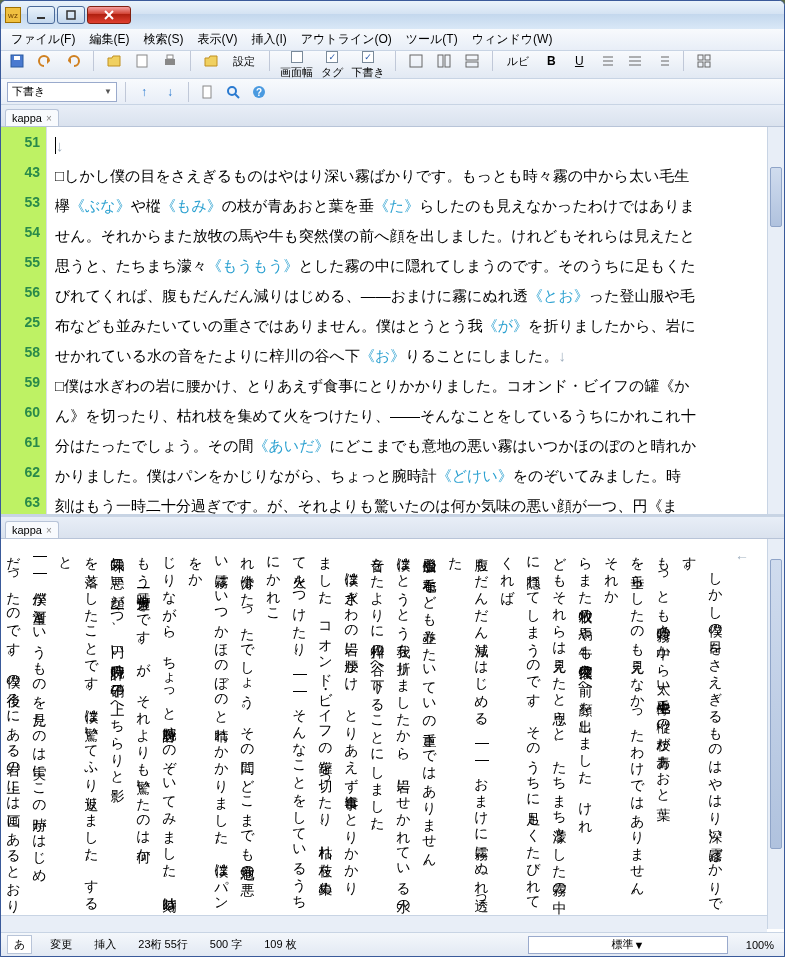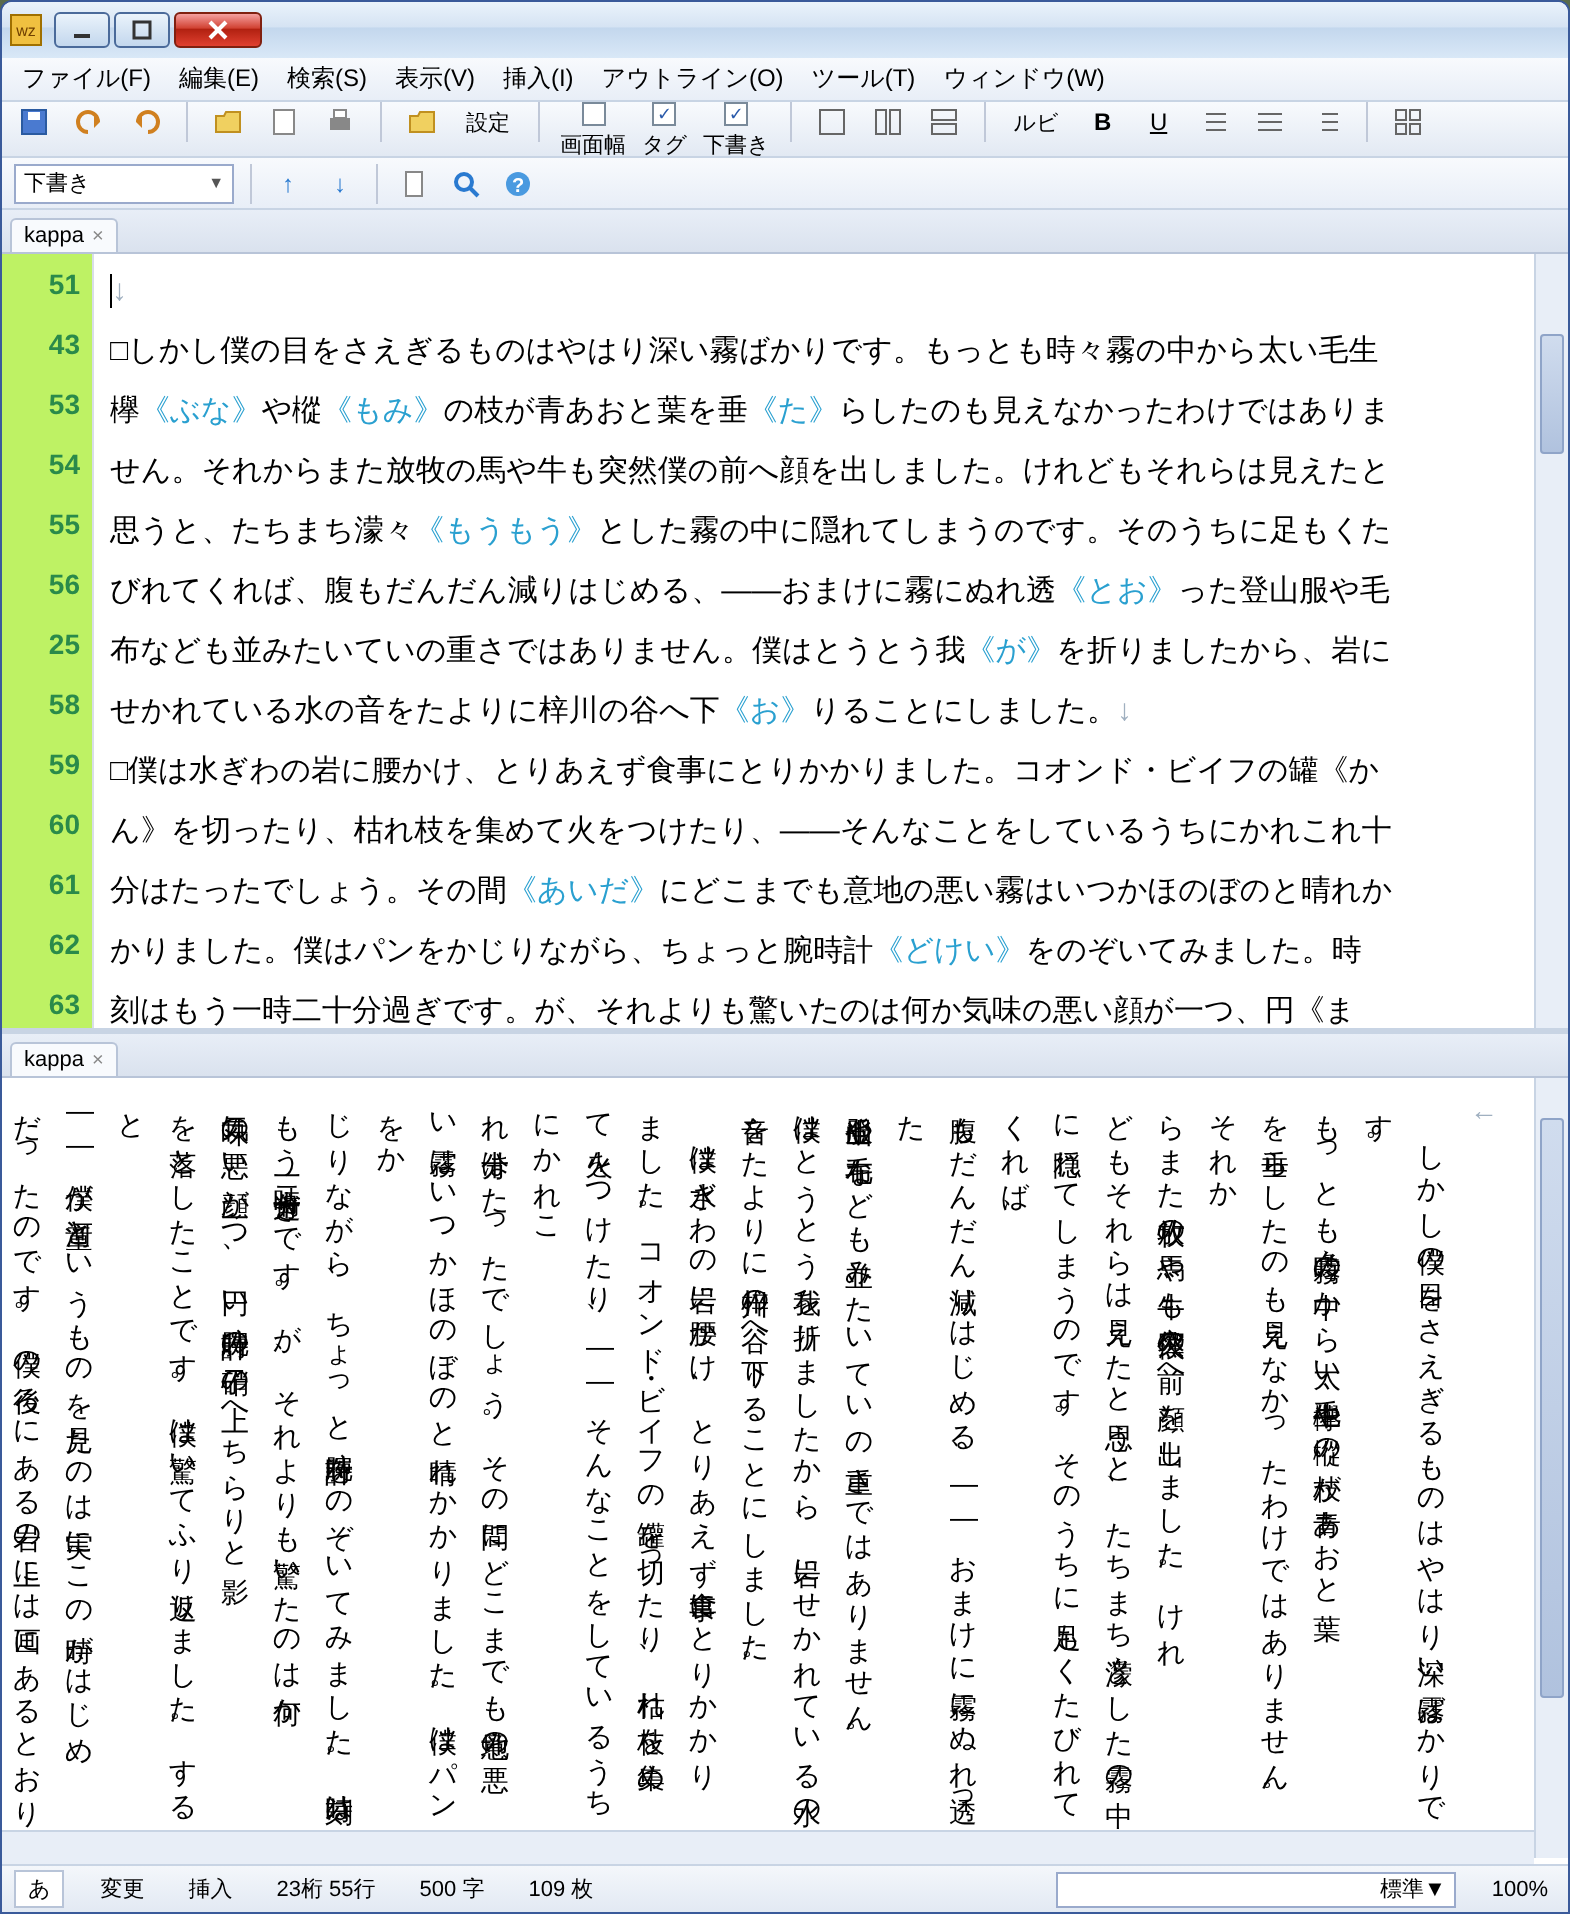--- a/index.html
+++ b/index.html
@@ -35,21 +35,21 @@
 .vscroll { width: 17px; background: #e8eef7; border-left: 1px solid #c8d4e4; position: relative; }
 .vscroll .thumb { position: absolute; left: 2px; right: 2px; background: linear-gradient(#d0dcee,#b0c2de); border: 1px solid #8fa4c8; border-radius: 2px; }
 .tab-strip2 { height: 22px; background: linear-gradient(#e8eef7,#dae2ee); display: flex; align-items: flex-end; padding: 0 4px; border-bottom: 1px solid #b8c4d8; }
 .editor-bottom { height: 390px; background: #fff; display: flex; overflow: hidden; }
 .vtext-area { flex: 1; display: flex; flex-direction: row-reverse; padding: 8px 12px; gap: 0; overflow: hidden; }
 .vcol { writing-mode: vertical-rl; text-orientation: upright; font-size: 14px; line-height: 26px; letter-spacing: 1px; color: #000; height: 370px; }
 .statusbar { position: absolute; bottom: 0; left: 0; right: 0; height: 24px; background: linear-gradient(#f4f7fb,#e2e9f3); border-top: 1px solid #c8d4e4; display: flex; align-items: center; padding: 0 6px; gap: 14px; font-size: 11px; }
 .status-cell { padding: 0 4px; }
 .status-cell.box { border: 1px solid #b8c4d8; background: #fff; padding: 1px 6px; }
 .sflex { flex: 1; }
-.status-combo { width: 200px; height: 18px; border: 1px solid #9aaacc; background: #fff; display: flex; align-items: center; padding: 0 4px; justify-content: flex-end; }
+.status-combo { width: 200px; height: 18px; border: 1px solid #9aaacc; background: #fff; display: flex; align-items: center; padding: 0 4px; justify-content: center; }
 .hscroll-bottom { height: 17px; background: #e8eef7; border-top: 1px solid #c8d4e4; position: absolute; left: 0; right: 17px; bottom: 24px; }
 svg { display: block; }
 </style>
 </head>
 <body>
 
 <div class="window">
 
   <div class="titlebar">
     <div class="app-icon">wz</div>

